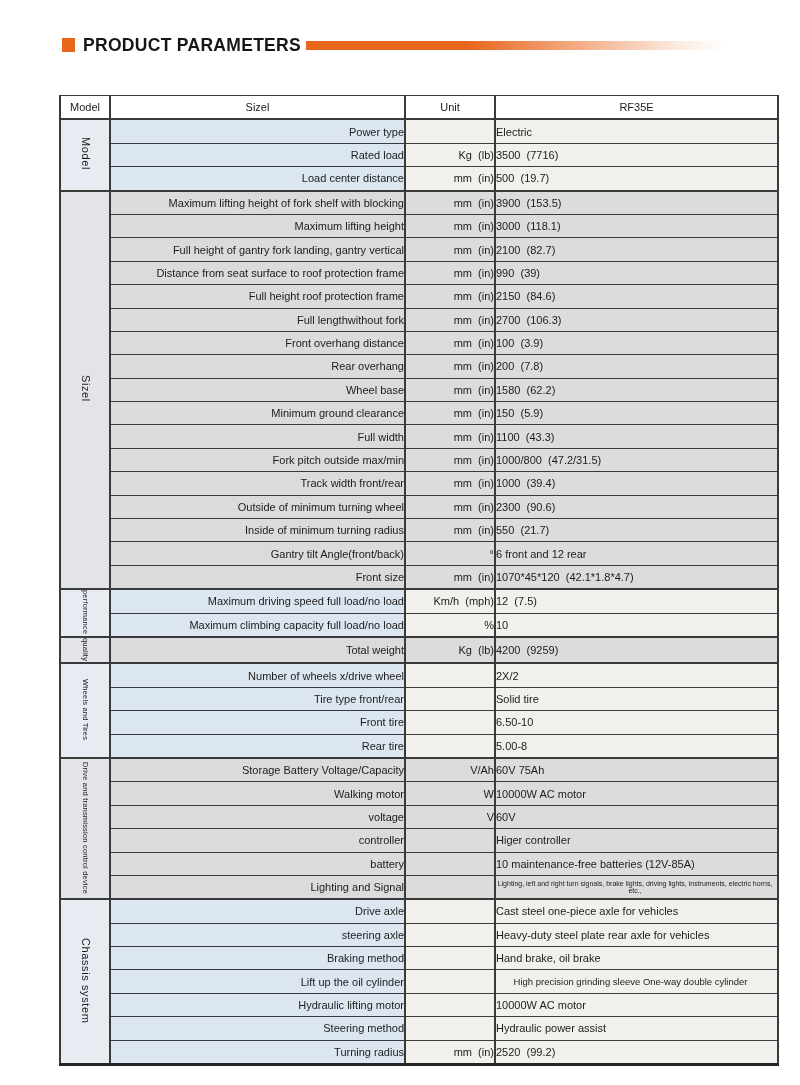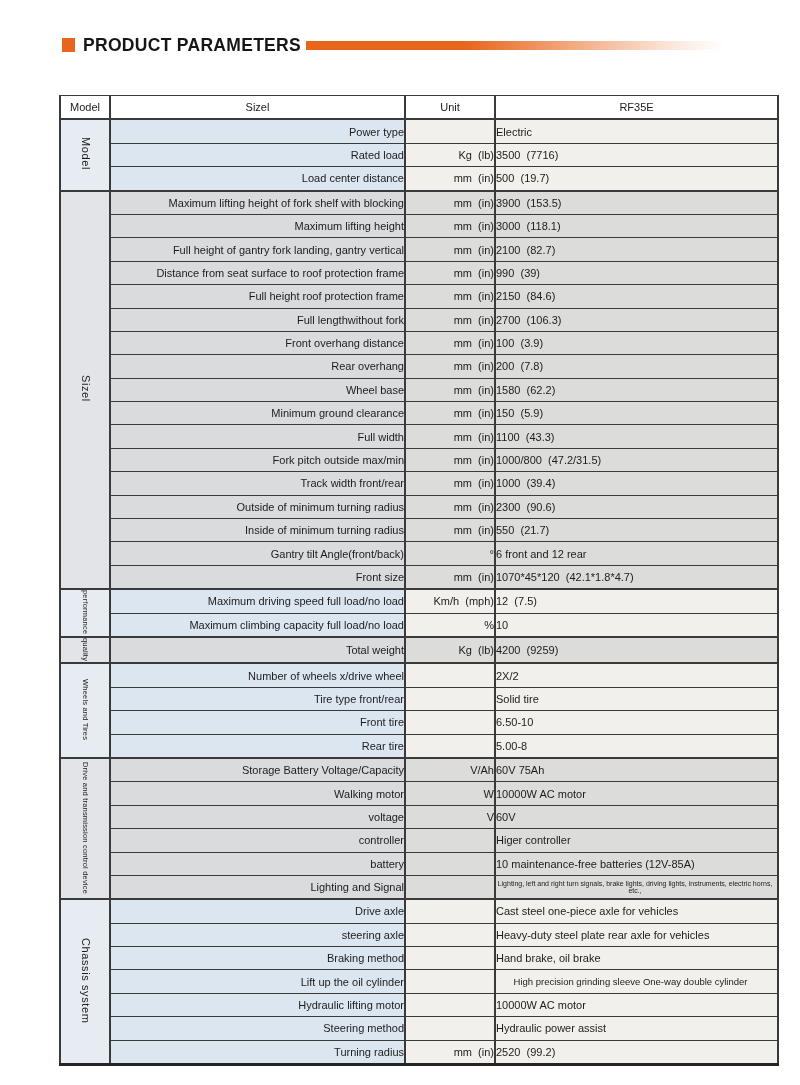--- a/index.html
+++ b/index.html
@@ -147,21 +147,21 @@
           <td class="name">Fork pitch outside max/min</td>
           <td class="unit">mm  (in)</td>
           <td class="value">1000/800  (47.2/31.5)</td>
         </tr>
         <tr class="gray">
           <td class="name">Track width front/rear</td>
           <td class="unit">mm  (in)</td>
           <td class="value">1000  (39.4)</td>
         </tr>
         <tr class="gray">
-          <td class="name">Outside of minimum turning radius</td>
+          <td class="name">Outside of minimum turning wheel</td>
           <td class="unit">mm  (in)</td>
           <td class="value">2300  (90.6)</td>
         </tr>
         <tr class="gray">
           <td class="name">Inside of minimum turning radius</td>
           <td class="unit">mm  (in)</td>
           <td class="value">550  (21.7)</td>
         </tr>
         <tr class="gray">
           <td class="name">Gantry tilt Angle(front/back)</td>

